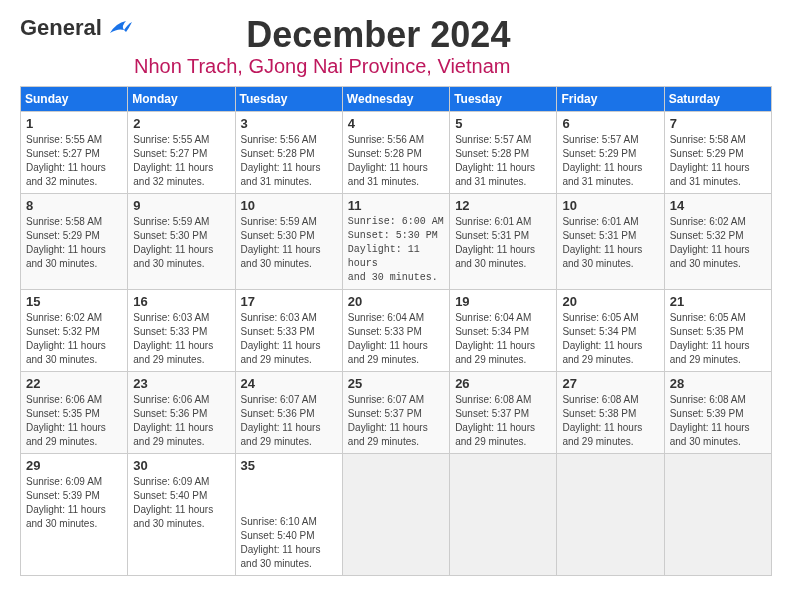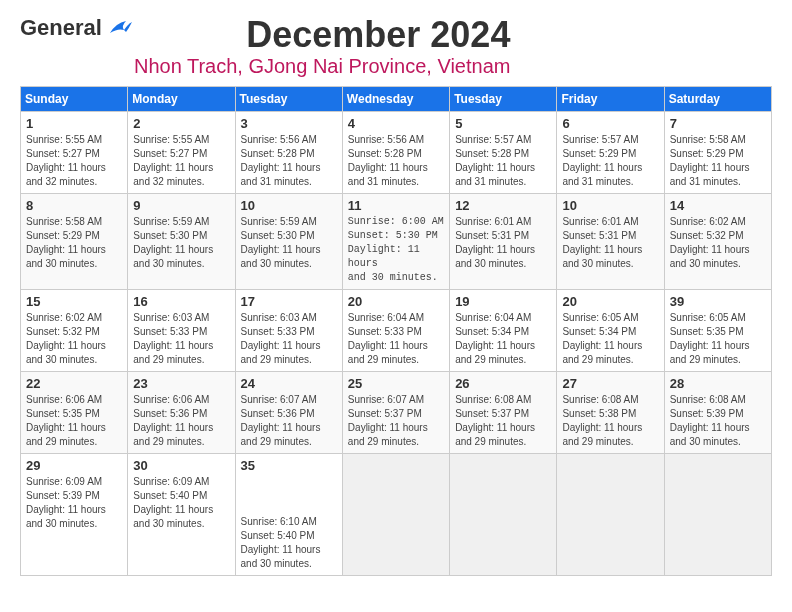--- a/index.html
+++ b/index.html
@@ -250,21 +250,21 @@
 and 29 minutes.</div>
         </td>
         <td>
           <span class="day-num">20</span>
           <div class="day-info" style="white-space: pre-line;">Sunrise: 6:05 AM
 Sunset: 5:34 PM
 Daylight: 11 hours
 and 29 minutes.</div>
         </td>
         <td>
-          <span class="day-num">39</span>
+          <span class="day-num">21</span>
           <div class="day-info" style="white-space: pre-line;">Sunrise: 6:05 AM
 Sunset: 5:35 PM
 Daylight: 11 hours
 and 29 minutes.</div>
         </td>
       </tr>
       <tr>
         <td>
           <span class="day-num">22</span>
           <div class="day-info" style="white-space: pre-line;">Sunrise: 6:06 AM

